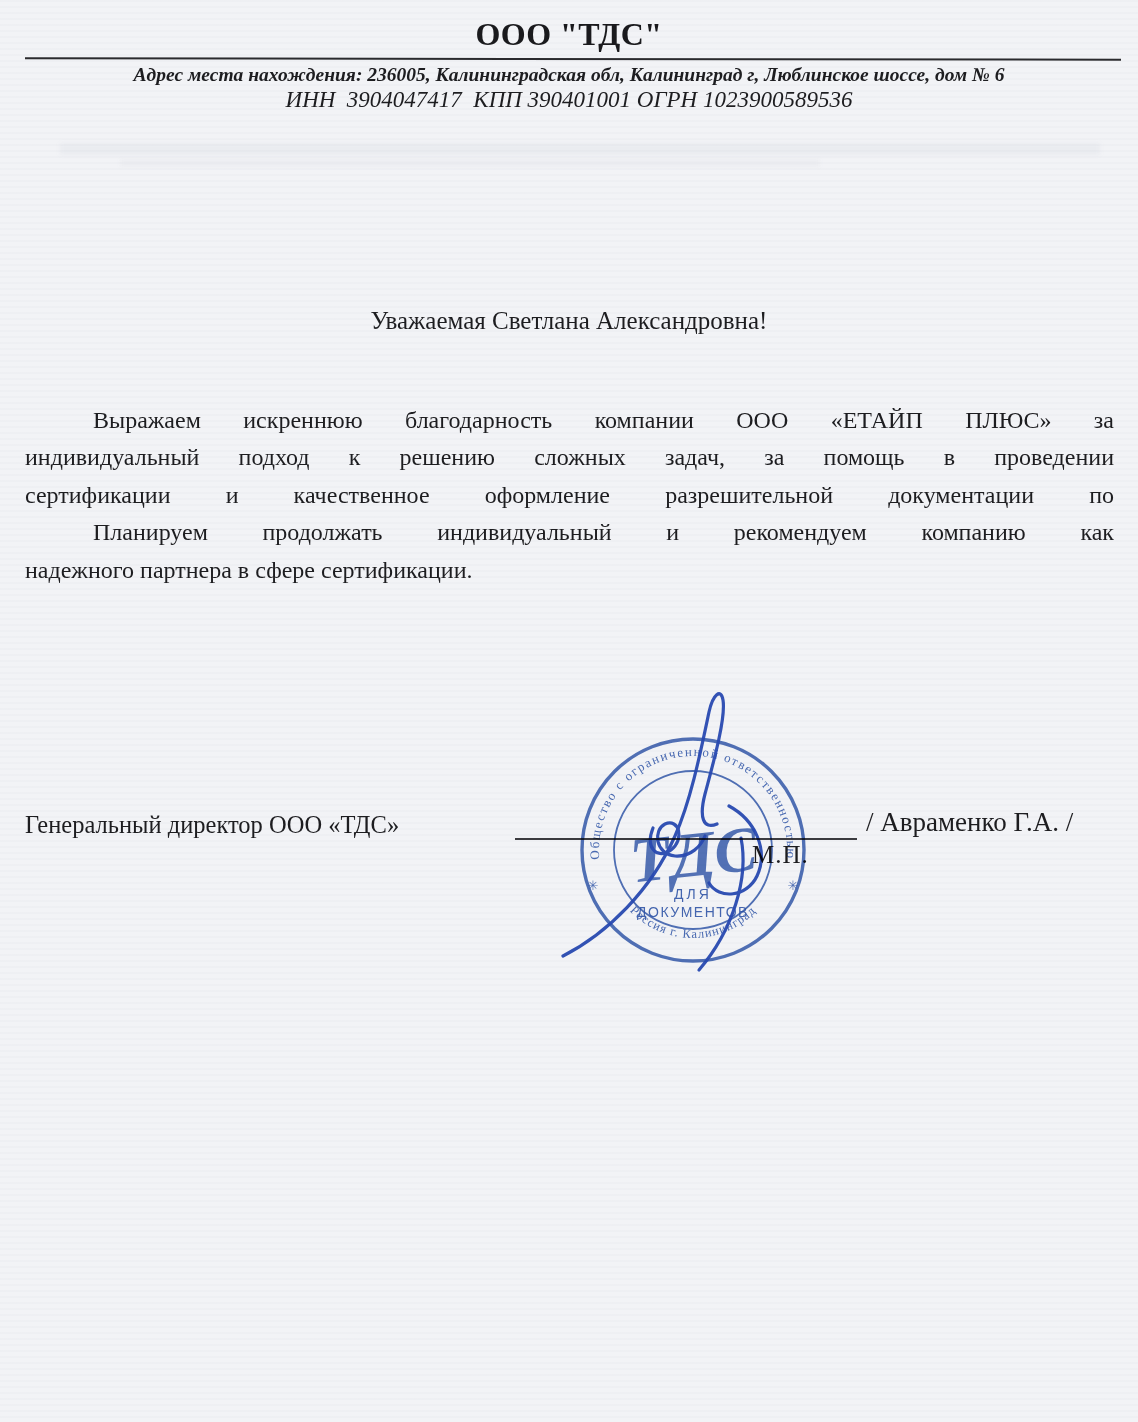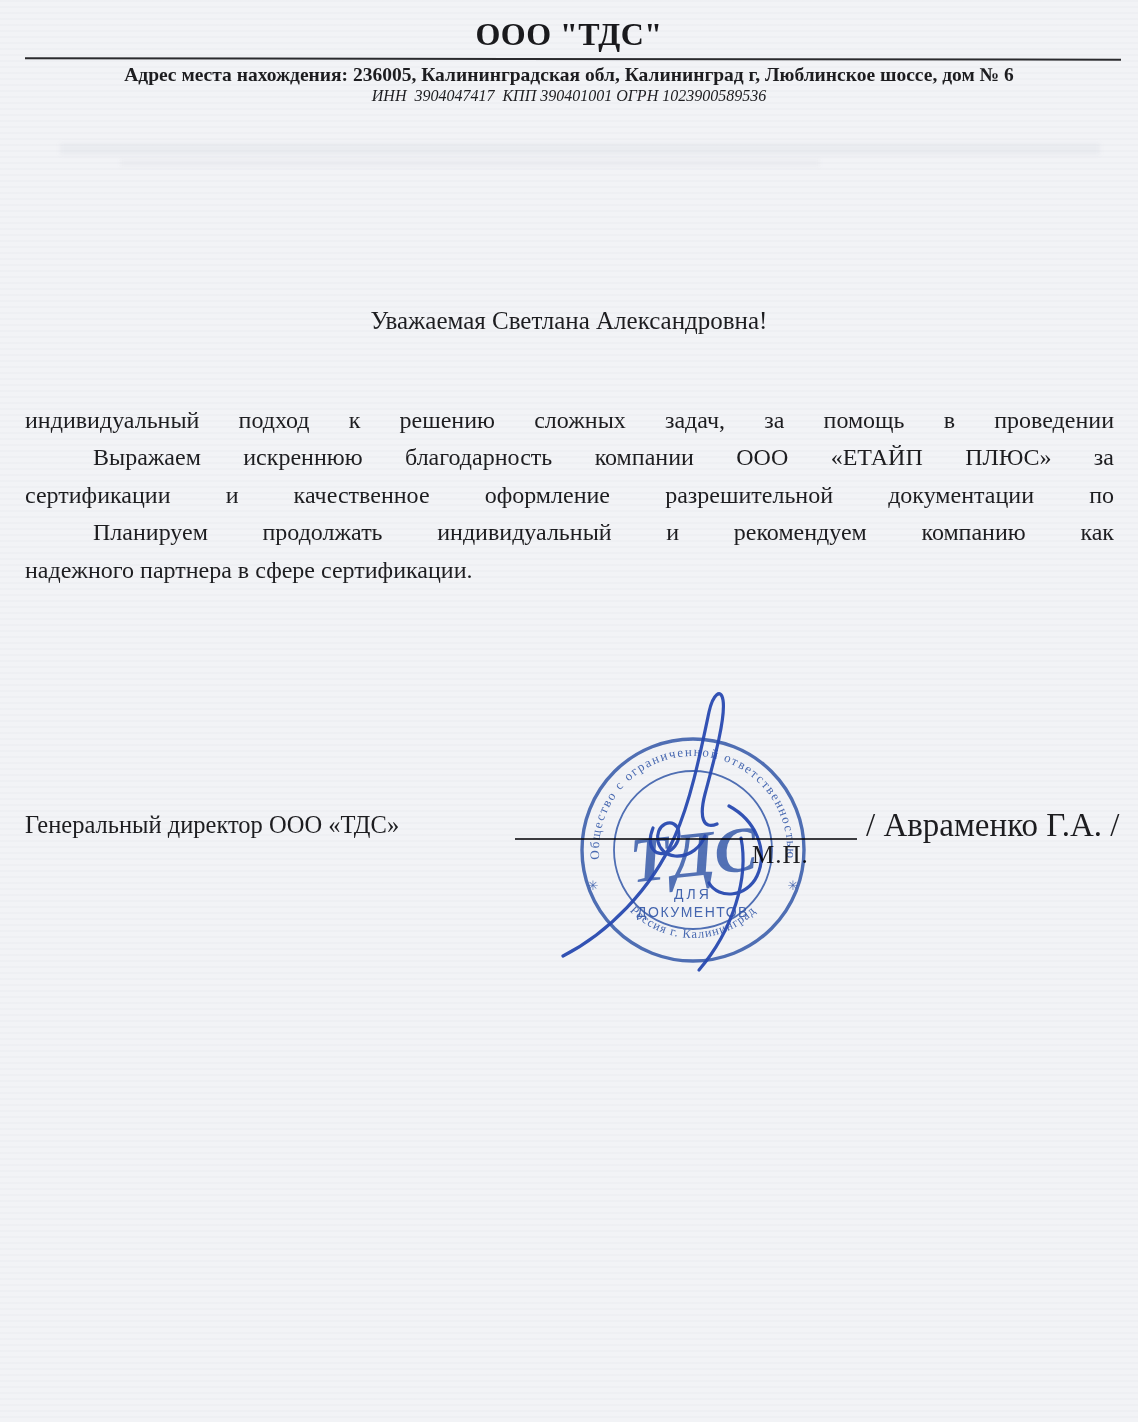--- a/index.html
+++ b/index.html
@@ -28,45 +28,45 @@
     position: absolute; top: 16px; left: 0; width: 100%;
     text-align: center; font-size: 32px; font-weight: bold; letter-spacing: 0.5px;
     color: #1a1a1d;
   }
   .header-rule {
     position: absolute; top: 58px; left: 25px; width: 1096px; height: 2px;
     background: #2b2b2e; transform: rotate(0.08deg);
   }
   .address-line {
     position: absolute; top: 64px; left: 0; width: 100%;
-    text-align: center; font-size: 19.5px; font-weight: bold; 
+    text-align: center; font-size: 19.5px; font-weight: bold; font-style: italic;
   }
   .reg-line {
     position: absolute; top: 87px; left: 0; width: 100%;
-    text-align: center; font-size: 16px; font-style: italic; white-space: pre-wrap;
+    text-align: center; font-size: 23px; font-style: italic; white-space: pre-wrap;
   }
 
   .salutation {
     position: absolute; top: 307px; left: 0; width: 100%;
     text-align: center; font-size: 25px;
   }
 
   .body-text {
     position: absolute; top: 402px; left: 25px; width: 1089px;
     font-size: 24px; line-height: 37.4px;
   }
   .jline { text-align: justify; text-align-last: justify; text-justify: inter-word; }
   .plainline { text-align: left; }
   .indent { text-indent: 68px; }
 
   .closing { position: absolute; top: 643px; left: 25px; font-size: 24.5px; }
 
   .sig-title { position: absolute; top: 811px; left: 25px; font-size: 24.5px; }
   .sig-underline { position: absolute; top: 838px; left: 515px; width: 342px; height: 2px; background: #3c3c40; }
-  .sig-name { position: absolute; top: 807px; left: 866px; font-size: 33px; }
+  .sig-name { position: absolute; top: 807px; left: 866px; font-size: 27px; }
   .seal-note { position: absolute; top: 841px; left: 752px; font-size: 25px; letter-spacing: 1px; }
 
   .date-line { position: absolute; top: 940px; left: 25px; font-size: 25px; }
 
   .stamp-layer {
     position: absolute; top: 678px; left: 533px; width: 320px; height: 320px;
     mix-blend-mode: multiply;
   }
   .stamp-ring-text { font-family: "Liberation Serif", serif; }
   .stamp-purpose { font-family: "Liberation Sans", sans-serif; }
@@ -80,22 +80,22 @@
   <div class="scan-artifact artifact-2"></div>
 
   <div class="company-name">ООО "ТДС"</div>
   <div class="header-rule"></div>
   <div class="address-line">Адрес места нахождения: 236005, Калининградская обл, Калининград г, Люблинское шоссе, дом № 6</div>
   <div class="reg-line">ИНН  3904047417  КПП 390401001 ОГРН 1023900589536</div>
 
   <div class="salutation">Уважаемая Светлана Александровна!</div>
 
   <div class="body-text">
+    <div class="jline indent">Выражаем искреннюю благодарность компании ООО «ЕТАЙП ПЛЮС» за</div>
     <div class="jline">индивидуальный подход к решению сложных задач, за помощь в проведении</div>
-    <div class="jline indent">Выражаем искреннюю благодарность компании ООО «ЕТАЙП ПЛЮС» за</div>
     <div class="jline">сертификации и качественное оформление разрешительной документации по</div>
     <div class="jline indent">Планируем продолжать индивидуальный и рекомендуем компанию как</div>
     <div class="plainline">надежного партнера в сфере сертификации.</div>
   </div>
 
 
   <div class="sig-title">Генеральный директор ООО «ТДС»</div>
   <div class="sig-underline"></div>
   <div class="sig-name">/ Авраменко Г.А. /</div>
   <div class="seal-note">М.П.</div>

